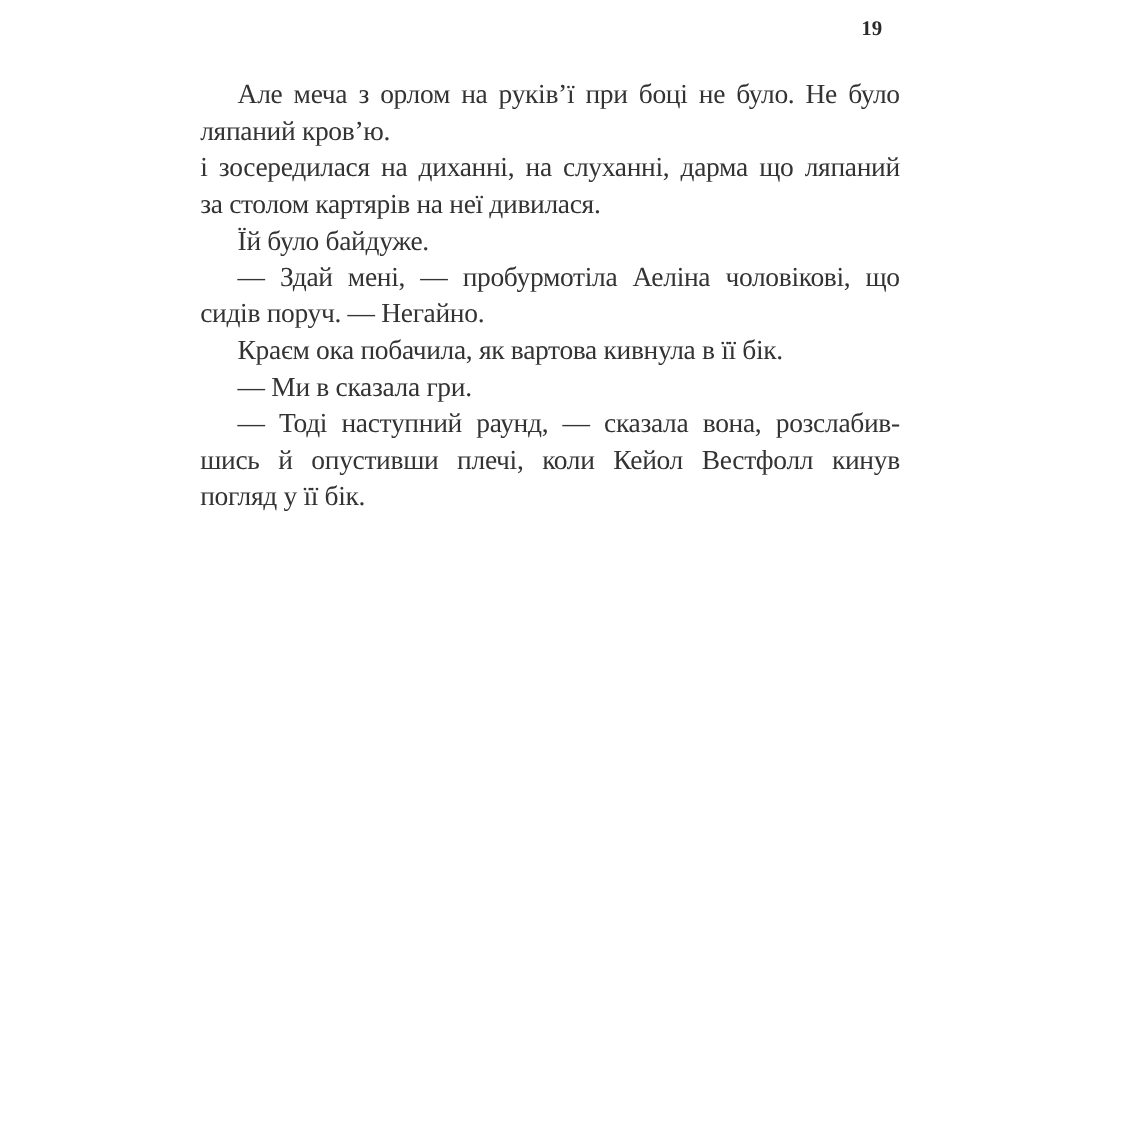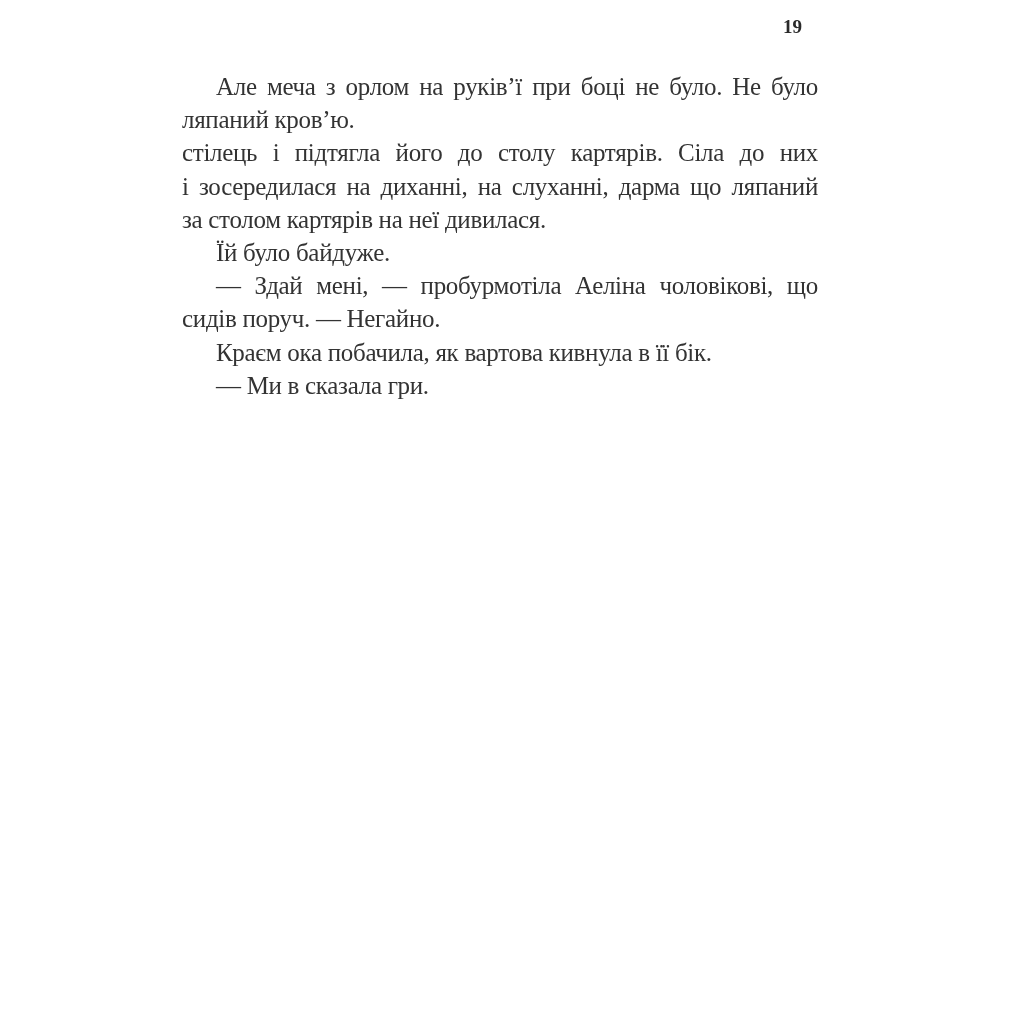--- a/index.html
+++ b/index.html
@@ -64,21 +64,20 @@
   <div class="page-number">19</div>
 
   <div class="text-block">
 
     <div class="paragraph">
       <span class="line indent">Але меча з орлом на руків’ї при боці не було. Не було</span>
       <span class="line last">ляпаний кров’ю.</span>
     </div>
 
     <div class="paragraph">
-      <span class="line">стілець і підтягла його до столу картярів. Сіла до них</span>
       <span class="line">і зосередилася на диханні, на слуханні, дарма що ляпаний</span>
       <span class="line last">за столом картярів на неї дивилася.</span>
     </div>
 
     <div class="paragraph">
       <span class="line indent last">Їй було байдуже.</span>
     </div>
 
     <div class="paragraph">
       <span class="line indent">— Здай мені, — пробурмотіла Аеліна чоловікові, що</span>
@@ -86,14 +85,19 @@
     </div>
 
     <div class="paragraph">
       <span class="line indent last">Краєм ока побачила, як вартова кивнула в її бік.</span>
     </div>
 
     <div class="paragraph">
       <span class="line indent last">— Ми в сказала гри.</span>
     </div>
 
+    <div class="paragraph">
+      <span class="line indent">— Тоді наступний раунд, — сказала вона, розслабив-</span>
+      <span class="line">шись й опустивши плечі, коли Кейол Вестфолл кинув</span>
+      <span class="line last">погляд у її бік.</span>
+    </div>
   </div>
 </div>
 
 </body></html>

